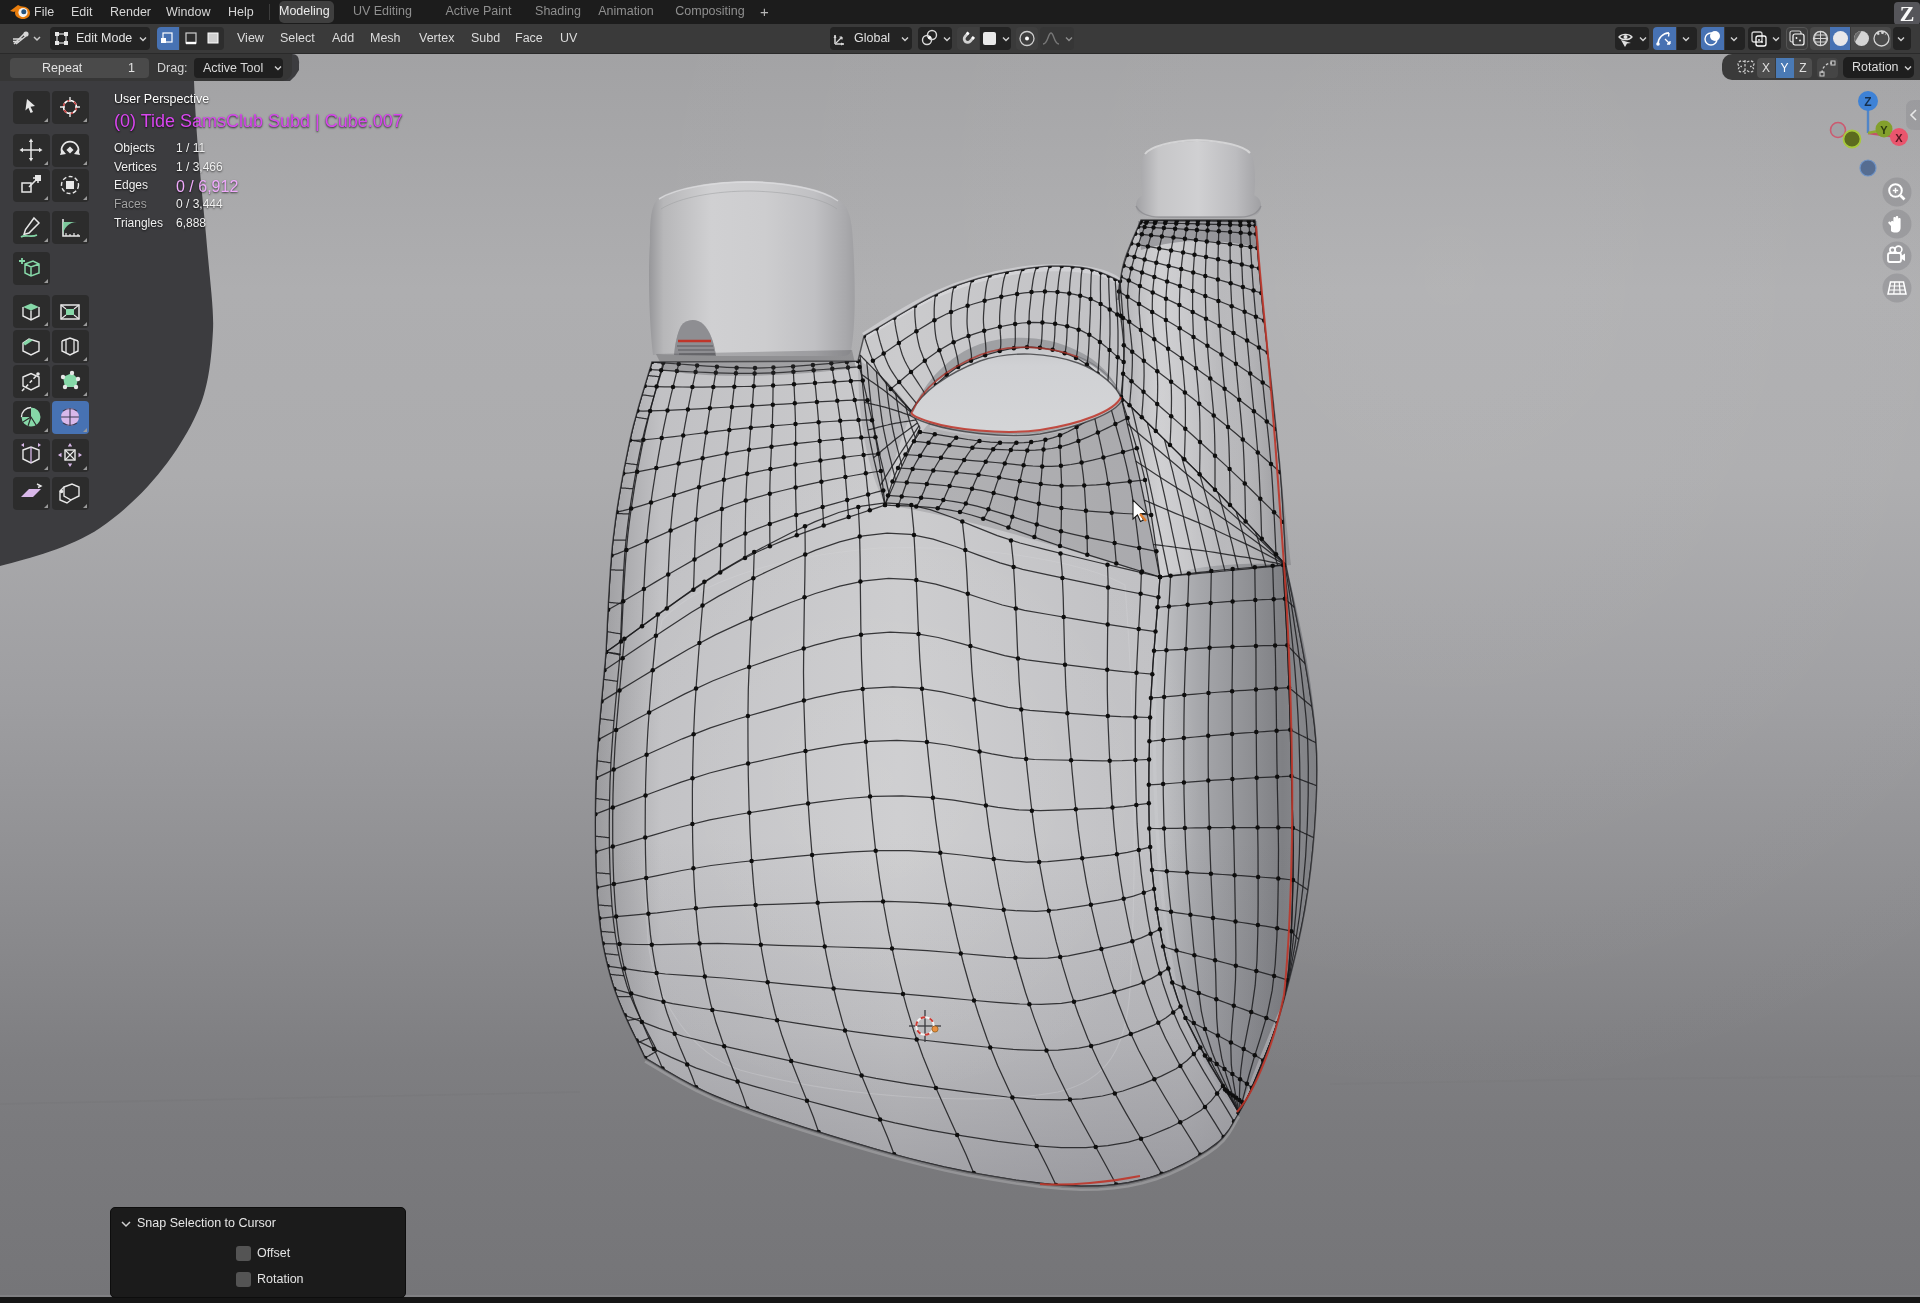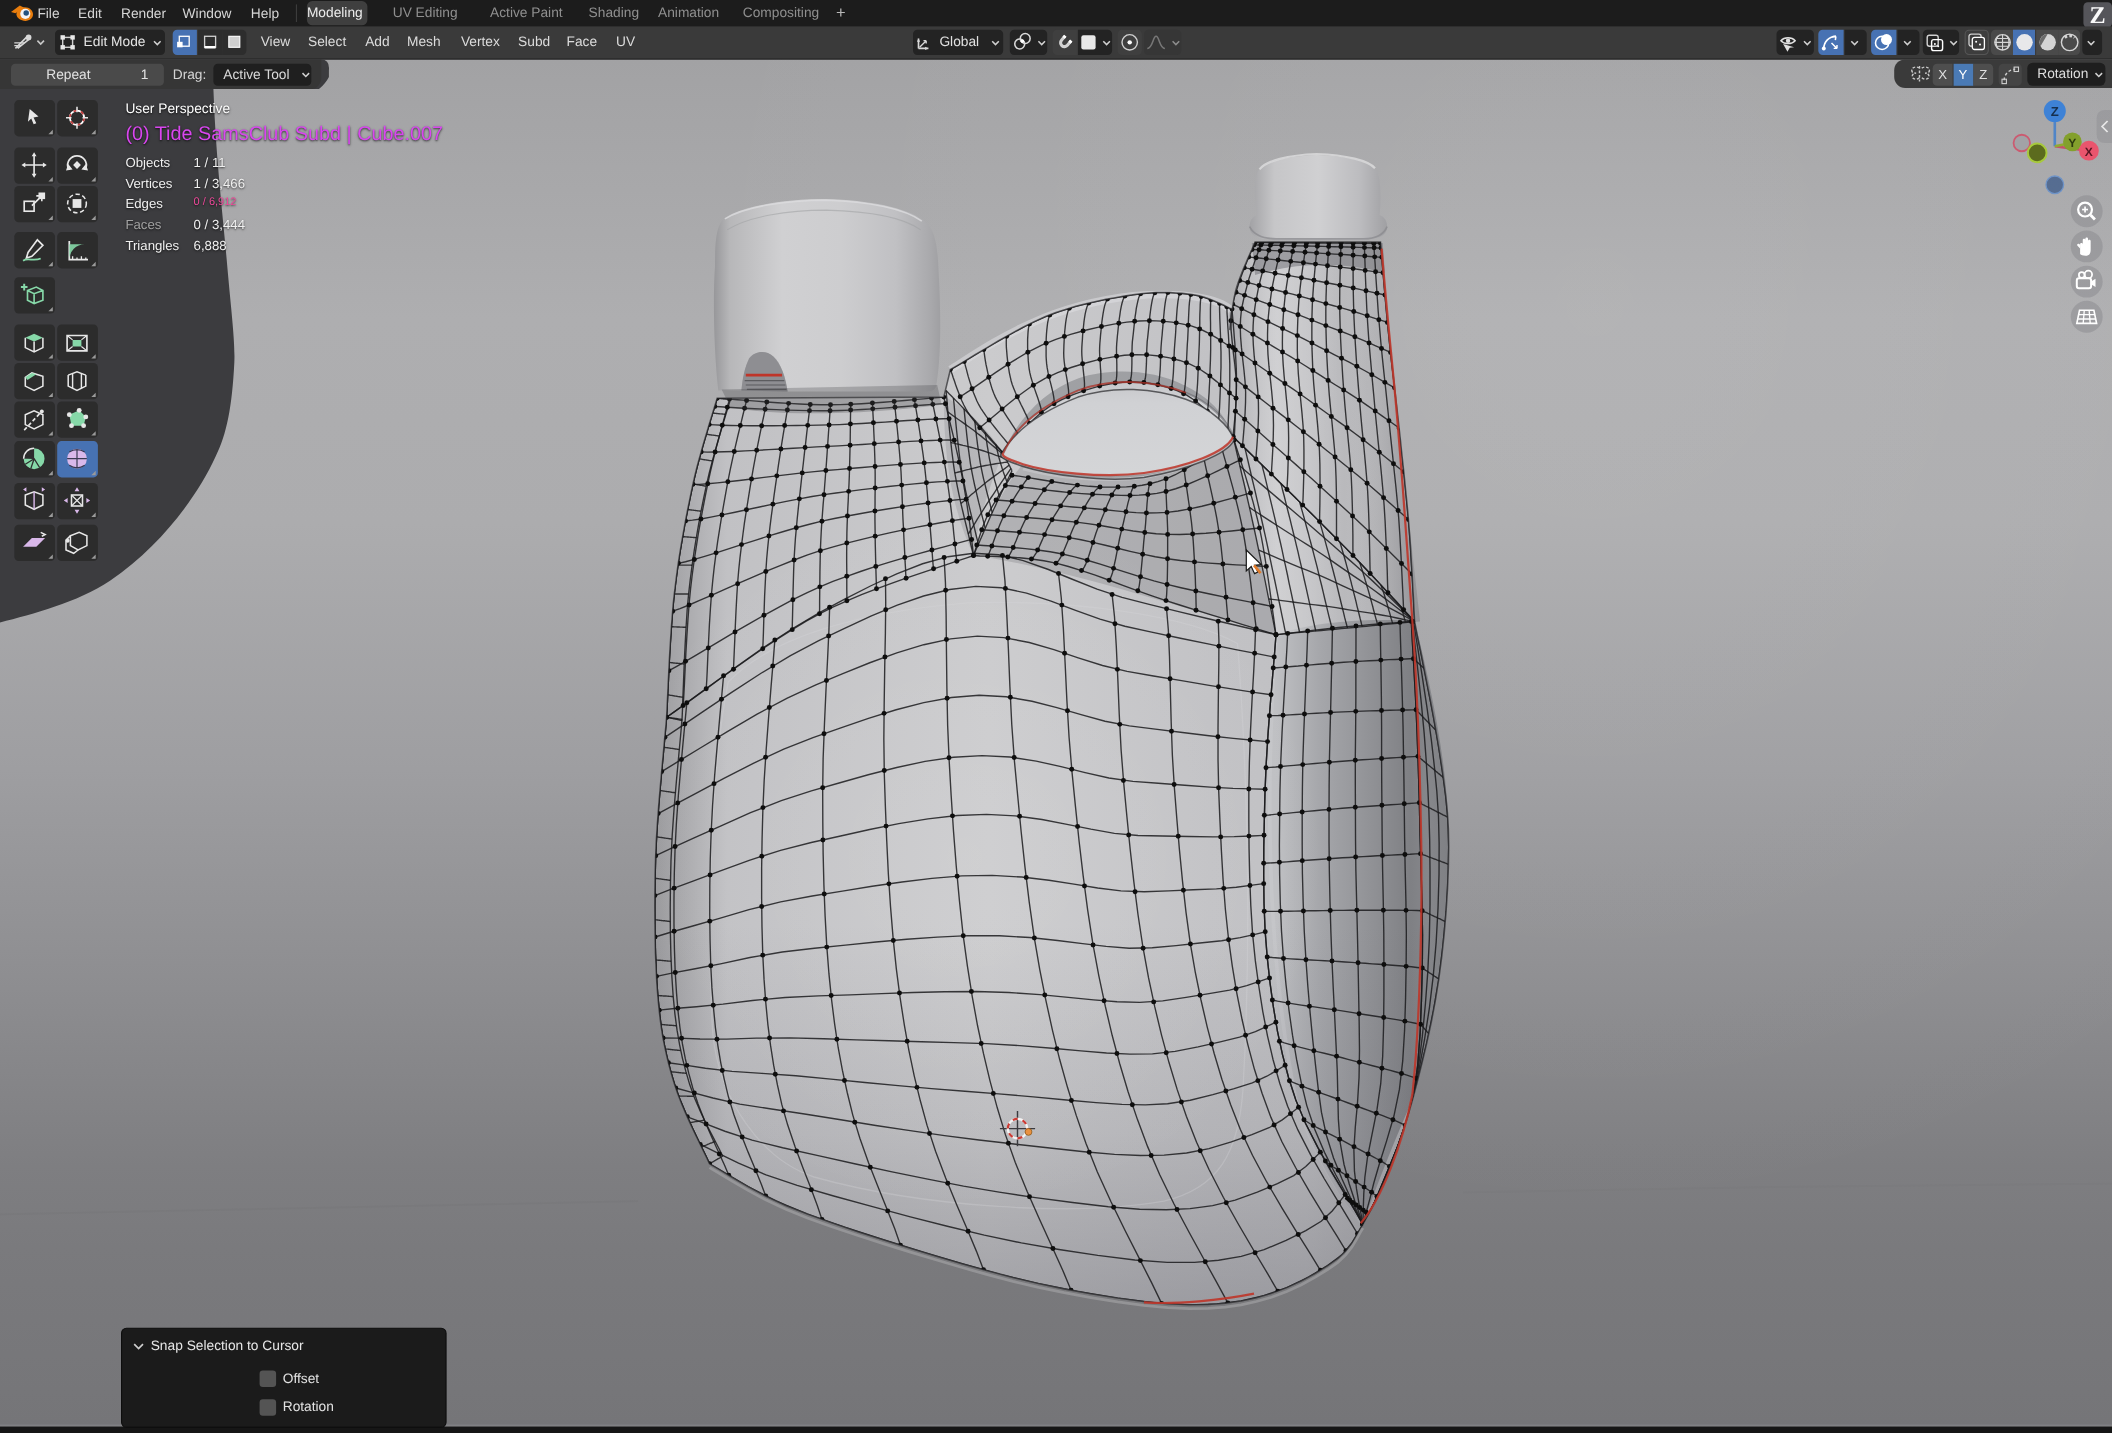--- a/index.html
+++ b/index.html
@@ -1222,21 +1222,21 @@
       <circle cx="15.8" cy="8.8" r="2.5" fill="#25537e"></circle>
       <path d="M2,8 L10,2 L14,4 L6,9 Z" fill="#e87d0d"></path>
     </svg>
     <span class="mi" style="position:absolute;left:34px">File</span>
     <span class="mi" style="position:absolute;left:71px">Edit</span>
     <span class="mi" style="position:absolute;left:110px">Render</span>
     <span class="mi" style="position:absolute;left:166px">Window</span>
     <span class="mi" style="position:absolute;left:228px">Help</span>
     <div style="position:absolute;left:269px;top:4px;width:1px;height:16px;background:#3c3c3c"></div>
     <div style="position:absolute;left:279px;top:1px;width:55px;height:22px;background:#3f3f3f;border-radius:5px;"><span class="tab" style="color:#ececec">Modeling</span></div>
-    <div class="tab" style="position:absolute;left:357px;top:1px;width:72px;text-align:left">UV Editing</div>
+    <div class="tab" style="position:absolute;left:340px;top:1px;width:72px;text-align:right">UV Editing</div>
     <div class="tab" style="position:absolute;left:437px;top:1px;width:83px;text-align:center">Active Paint</div>
     <div class="tab" style="position:absolute;left:530px;top:1px;width:56px;text-align:center">Shading</div>
     <div class="tab" style="position:absolute;left:594px;top:1px;width:64px;text-align:center">Animation</div>
     <div class="tab" style="position:absolute;left:670px;top:1px;width:80px;text-align:center">Compositing</div>
     <span class="tab" style="position:absolute;left:760px;top:1px;font-size:15px;color:#b8b8b8">+</span>
     <div style="position:absolute;left:1894px;top:2px;width:26px;height:23px;background:#55555a;border-radius:4px;color:#fafafa;font-family:'Liberation Serif',serif;font-weight:bold;font-size:22px;text-align:center;line-height:23px">Z</div>
   </div>
 <div style="position:absolute;left:0;top:24px;width:1920px;height:30px;background:#3a3a3a;border-bottom:1px solid #2a2a2a">
     <svg width="34" height="22" viewBox="0 0 34 22" style="position:absolute;left:10px;top:4px">
       <path d="M4,16 L14,6 M6,16 L16,8" stroke="#d8d8d8" stroke-width="1.5"></path>
@@ -1488,21 +1488,21 @@
       <path d="M12,10 L8,14 L8,23 L15,26 L19,23" fill="none" stroke="#e7e7e7" stroke-width="1.4"></path>
       <circle cx="9.5" cy="14.5" r="1.8" fill="#e7e7e7"></circle>
     </svg><div style="position:absolute;right:2px;bottom:2px;width:0;height:0;border-left:4px solid transparent;border-bottom:4px solid #9a9a9a"></div></div>
 <div style="position:absolute;left:114px;top:92px;color:#ffffff;font-size:12.5px;text-shadow:0 1px 2px rgba(0,0,0,0.8)">User Perspective</div>
 <div style="position:absolute;left:114px;top:111px;color:#d946ef;font-size:18px;text-shadow:0 1px 2px rgba(0,0,0,0.8)">(0) Tide SamsClub Subd | Cube.007</div>
 <div style="position:absolute;left:114px;top:141px;color:#f0f0f0;font-size:12px;text-shadow:0 1px 2px rgba(0,0,0,0.7)">Objects</div>
 <div style="position:absolute;left:176px;top:141px;color:#f0f0f0;font-size:12px;text-shadow:0 1px 2px rgba(0,0,0,0.7)">1 / 11</div>
 <div style="position:absolute;left:114px;top:160px;color:#f0f0f0;font-size:12px;text-shadow:0 1px 2px rgba(0,0,0,0.7)">Vertices</div>
 <div style="position:absolute;left:176px;top:160px;color:#f0f0f0;font-size:12px;text-shadow:0 1px 2px rgba(0,0,0,0.7)">1 / 3,466</div>
 <div style="position:absolute;left:114px;top:178px;color:#f0f0f0;font-size:12px;text-shadow:0 1px 2px rgba(0,0,0,0.7)">Edges</div>
-<div style="position:absolute;left:176px;top:178px;color:#ec4899;font-size:10px;text-shadow:0 1px 2px rgba(0,0,0,0.7)">0 / 6,912</div>
+<div style="position:absolute;left:176px;top:178px;color:#f0abfc;font-size:16px;text-shadow:0 1px 2px rgba(0,0,0,0.7)">0 / 6,912</div>
 <div style="position:absolute;left:114px;top:197px;color:#a3a3a3;font-size:12px;text-shadow:0 1px 2px rgba(0,0,0,0.7)">Faces</div>
 <div style="position:absolute;left:176px;top:197px;color:#f0f0f0;font-size:12px;text-shadow:0 1px 2px rgba(0,0,0,0.7)">0 / 3,444</div>
 <div style="position:absolute;left:114px;top:216px;color:#f0f0f0;font-size:12px;text-shadow:0 1px 2px rgba(0,0,0,0.7)">Triangles</div>
 <div style="position:absolute;left:176px;top:216px;color:#f0f0f0;font-size:12px;text-shadow:0 1px 2px rgba(0,0,0,0.7)">6,888</div>
 <div style="position:absolute;left:110px;top:1207px;width:296px;height:91px;background:rgba(23,23,23,0.96);border-radius:5px;border:1px solid #0d0d0d">
     <svg width="14" height="14" viewBox="0 0 14 14" style="position:absolute;left:8px;top:9px">
       <path d="M3,5 L7,9 L11,5" stroke="#cfcfcf" stroke-width="1.5" fill="none"></path>
     </svg>
     <span style="position:absolute;left:26px;top:8px;color:#e6e6e6;font-size:12.5px">Snap Selection to Cursor</span>
     <div style="position:absolute;left:125px;top:38px;width:15px;height:15px;background:#545454;border-radius:3px"></div>

